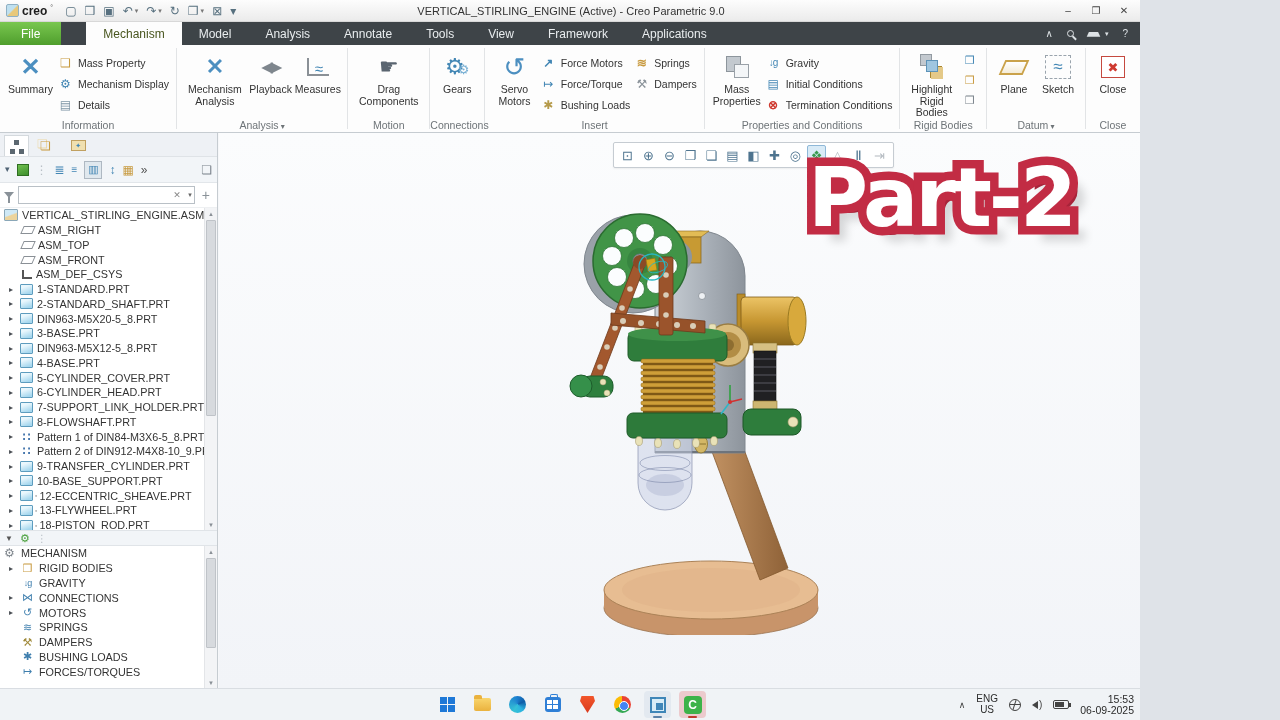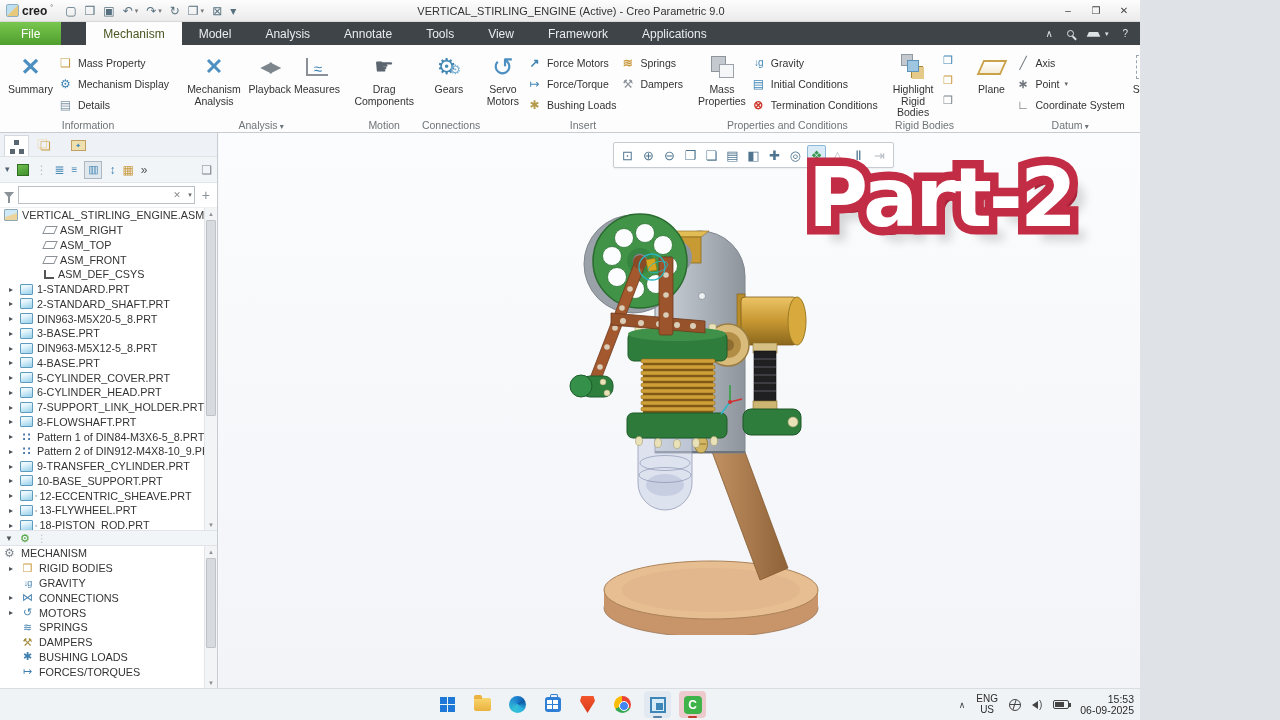--- a/index.html
+++ b/index.html
@@ -111,21 +111,21 @@
   .filter-wrap{flex:1;position:relative;display:flex;align-items:center;}
   .filter-input{width:100%;height:18px;border:1px solid #b9c0c6;font-size:11px;padding:0 26px 0 4px;font-family:"Liberation Sans",sans-serif;}
   .filter-x{position:absolute;right:14px;font-size:9px;color:#888;}
   .filter-dd{position:absolute;right:3px;font-size:7px;color:#666;}
   .filter-add{font-size:14px;color:#8a9299;padding:0 3px;}
 
   .treepane{height:322px;position:relative;overflow:hidden;font-size:10.8px;}
   .treerows{margin-right:13px;}
   .trow{height:14.75px;display:flex;align-items:center;gap:4px;padding-left:6px;white-space:nowrap;overflow:hidden;}
   .trow.root{padding-left:4px;}
-  .trow[data-type="plane"],.trow[data-type="csys"]{padding-left:14px;margin-left:16px;}
+  .trow[data-type="plane"],.trow[data-type="csys"]{padding-left:8px;}
   .arr{width:10px;font-size:8px;color:#4a4f54;visibility:hidden;flex:none;text-align:center;}
   .has-arrow .arr{visibility:visible;}
   .t-ic{flex:none;}
   .trow[data-type="part"] .t-ic{width:13px;height:11px;background:linear-gradient(160deg,#eaf7fd 25%,#a6d7ee 85%);border:1px solid #5d9cbe;border-radius:1px;}
   .trow[data-type="asm"] .t-ic{width:14px;height:12px;background:linear-gradient(160deg,#cfe9f6 45%,#ecd49c 55%);border:1px solid #8aa7b8;border-radius:1px;}
   .trow[data-type="plane"] .t-ic{width:12px;height:8px;border:1px solid #8a9096;transform:skewX(-24deg);background:#fff;}
   .trow[data-type="csys"] .t-ic{width:10px;height:9px;border-left:2px solid #555;border-bottom:2px solid #555;}
   .trow[data-type="pattern"] .t-ic{width:13px;text-align:center;color:#3a6ea8;font-size:12px;font-weight:bold;}
   .trow[data-type="pattern"] .t-ic::before{content:"∷";}
   .t-badge{display:none;font-size:7px;color:#777;margin:0 -2px;}
@@ -427,35 +427,20 @@
       <div class="glabel">Rigid Bodies</div>
     </div>
     <div class="gsep"></div>
     <div class="rgroup">
       <div class="bb">
         <span class="bic">
             <span class="i-plane"></span>
           </span>
         <span class="blb">Plane</span>
       </div>
-      <div class="scol">
-        <div class="sb">
-            <span class="sic i-axis"></span>
-            <span>Axis</span>
-          </div>
-        <div class="sb">
-            <span class="sic i-point"></span>
-            <span>Point</span>
-            <span class="scaret">▾</span>
-          </div>
-        <div class="sb">
-            <span class="sic i-csys-s"></span>
-            <span>Coordinate System</span>
-          </div>
-      </div>
       <div class="bb">
         <span class="bic">
             <span class="i-sketch"></span>
           </span>
         <span class="blb">Sketch</span>
       </div>
       <div class="glabel caret">Datum</div>
     </div>
     <div class="gsep"></div>
     <div class="rgroup">

